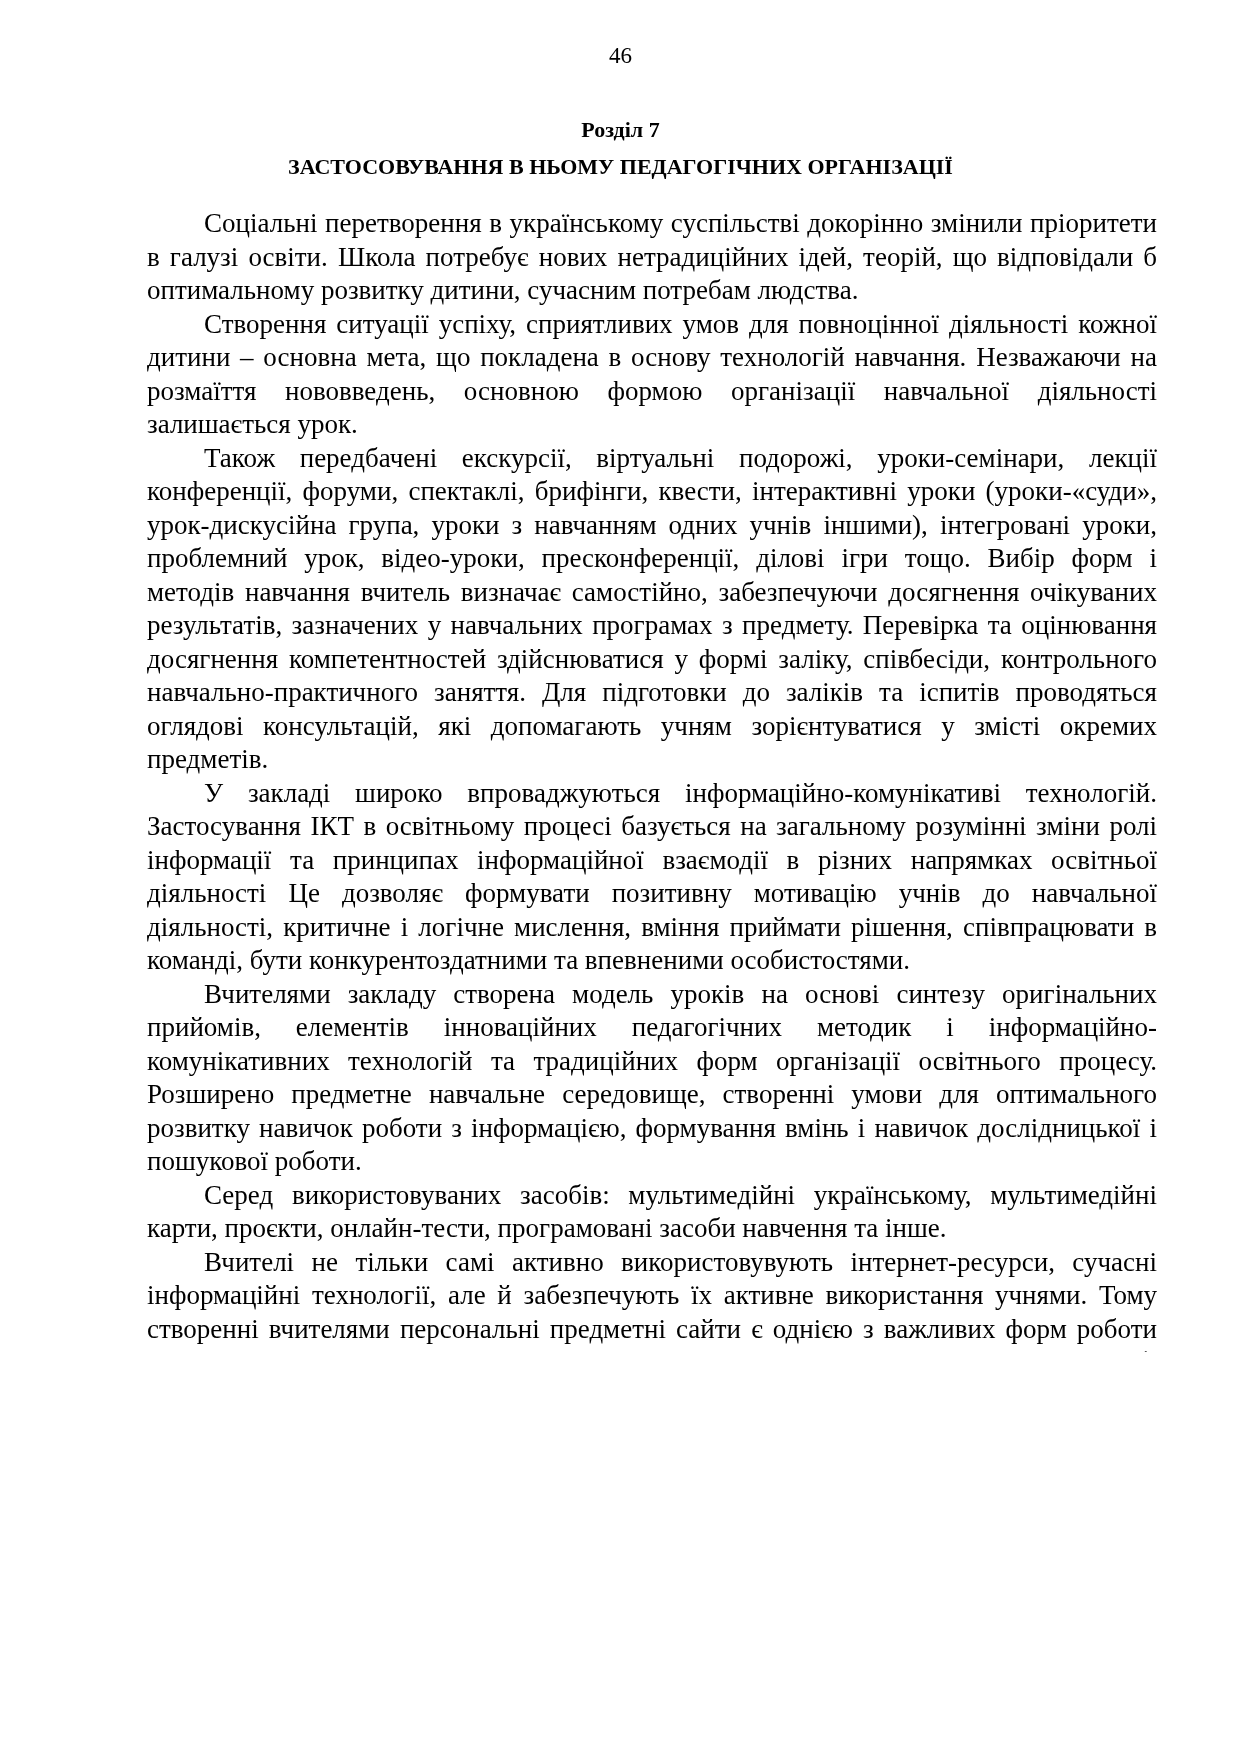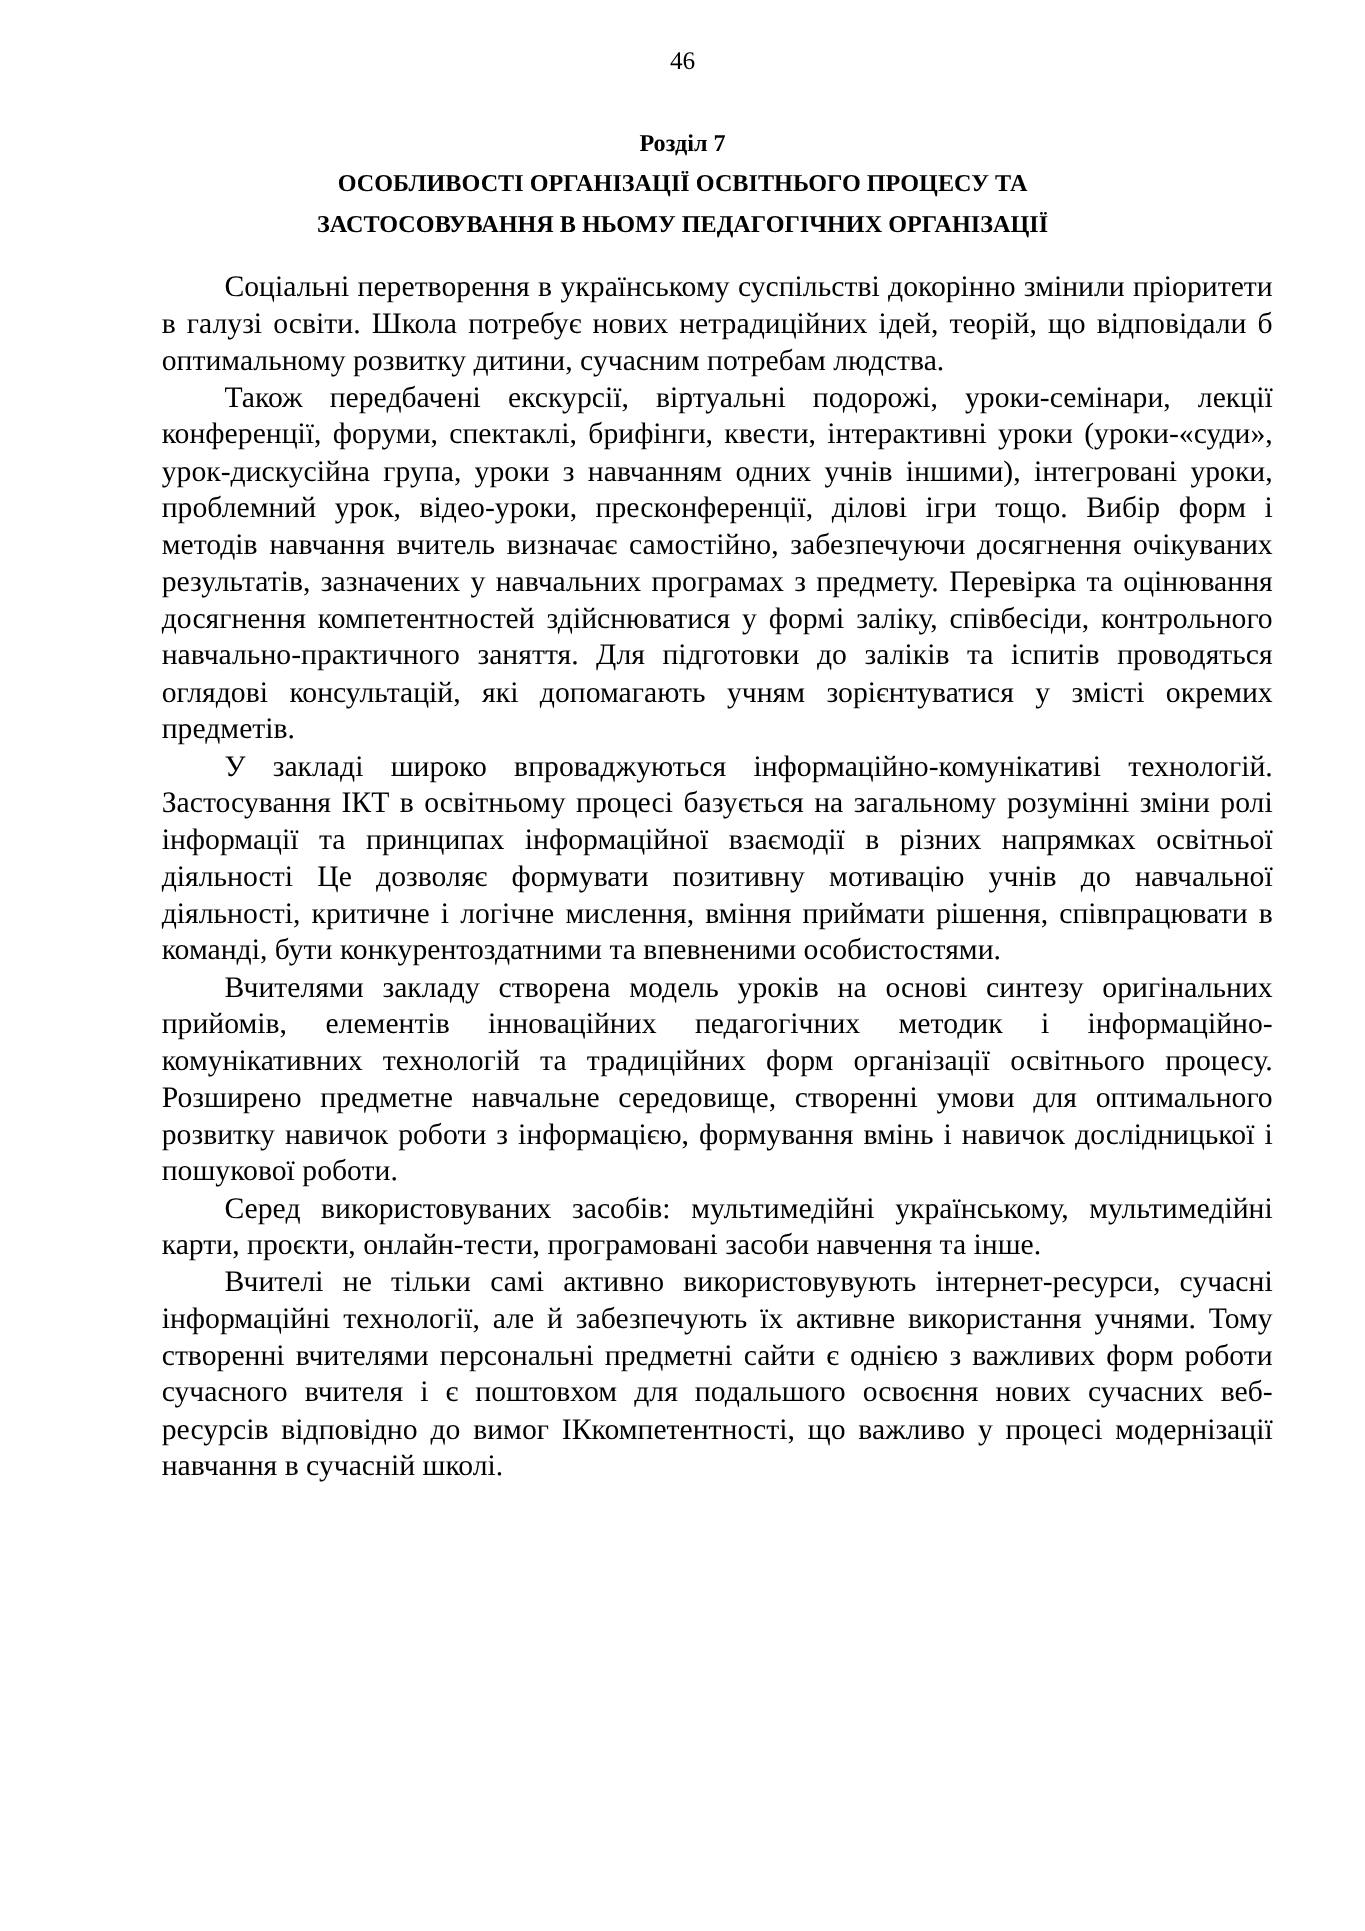--- a/index.html
+++ b/index.html
@@ -51,26 +51,26 @@
 </style>
 </head>
 <body>
 
 <div class="page">
 
   <div class="page-number">46</div>
 
   <div class="heading-block">
     <span class="chapter">Розділ 7</span>
-    <span class="title-line">ОСОБЛИВОСТІ ОРГАНІЗАЦІЇ ОСВІТНЬОГО ПРОЦЕСУ ТА</span>
     <span class="title-line">ЗАСТОСОВУВАННЯ В НЬОМУ ПЕДАГОГІЧНИХ ОРГАНІЗАЦІЇ</span>
   </div>
 
   <div class="body-text">
     <p>Соціальні перетворення в українському суспільстві докорінно змінили пріоритети в галузі освіти. Школа потребує нових нетрадиційних ідей, теорій, що відповідали б оптимальному розвитку дитини, сучасним потребам людства.</p>
+    <p>Створення ситуації успіху, сприятливих умов для повноцінної діяльності кожної дитини – основна мета, що покладена в основу технологій навчання. Незважаючи на розмаїття нововведень, основною формою організації навчальної діяльності залишається урок.</p>
     <p>Також передбачені екскурсії, віртуальні подорожі, уроки-семінари, лекції конференції, форуми, спектаклі, брифінги, квести, інтерактивні уроки (уроки-«суди», урок-дискусійна група, уроки з навчанням одних учнів іншими), інтегровані уроки, проблемний урок, відео-уроки, пресконференції, ділові ігри тощо. Вибір форм і методів навчання вчитель визначає самостійно, забезпечуючи досягнення очікуваних результатів, зазначених у навчальних програмах з предмету. Перевірка та оцінювання досягнення компетентностей здійснюватися у формі заліку, співбесіди, контрольного навчально-практичного заняття. Для підготовки до заліків та іспитів проводяться оглядові консультацій, які допомагають учням зорієнтуватися у змісті окремих предметів.</p>
     <p>У закладі широко впроваджуються інформаційно-комунікативі технологій. Застосування ІКТ в освітньому процесі базується на загальному розумінні зміни ролі інформації та принципах інформаційної взаємодії в різних напрямках освітньої діяльності Це дозволяє формувати позитивну мотивацію учнів до навчальної діяльності, критичне і логічне мислення, вміння приймати рішення, співпрацювати в команді, бути конкурентоздатними та впевненими особистостями.</p>
     <p>Вчителями закладу створена модель уроків на основі синтезу оригінальних прийомів, елементів інноваційних педагогічних методик і інформаційно-комунікативних технологій та традиційних форм організації освітнього процесу. Розширено предметне навчальне середовище, створенні умови для оптимального розвитку навичок роботи з інформацією, формування вмінь і навичок дослідницької і пошукової роботи.</p>
     <p>Серед використовуваних засобів: мультимедійні українському, мультимедійні карти, проєкти, онлайн-тести, програмовані засоби навчення та інше.</p>
     <p>Вчителі не тільки самі активно використовувують інтернет-ресурси, сучасні інформаційні технології, але й забезпечують їх активне використання учнями. Тому створенні вчителями персональні предметні сайти є однією з важливих форм роботи сучасного вчителя і є поштовхом для подальшого освоєння нових сучасних веб-ресурсів відповідно до вимог ІКкомпетентності, що важливо у процесі модернізації навчання в сучасній школі.</p>
   </div>
 
 </div>
 
 </body></html>

